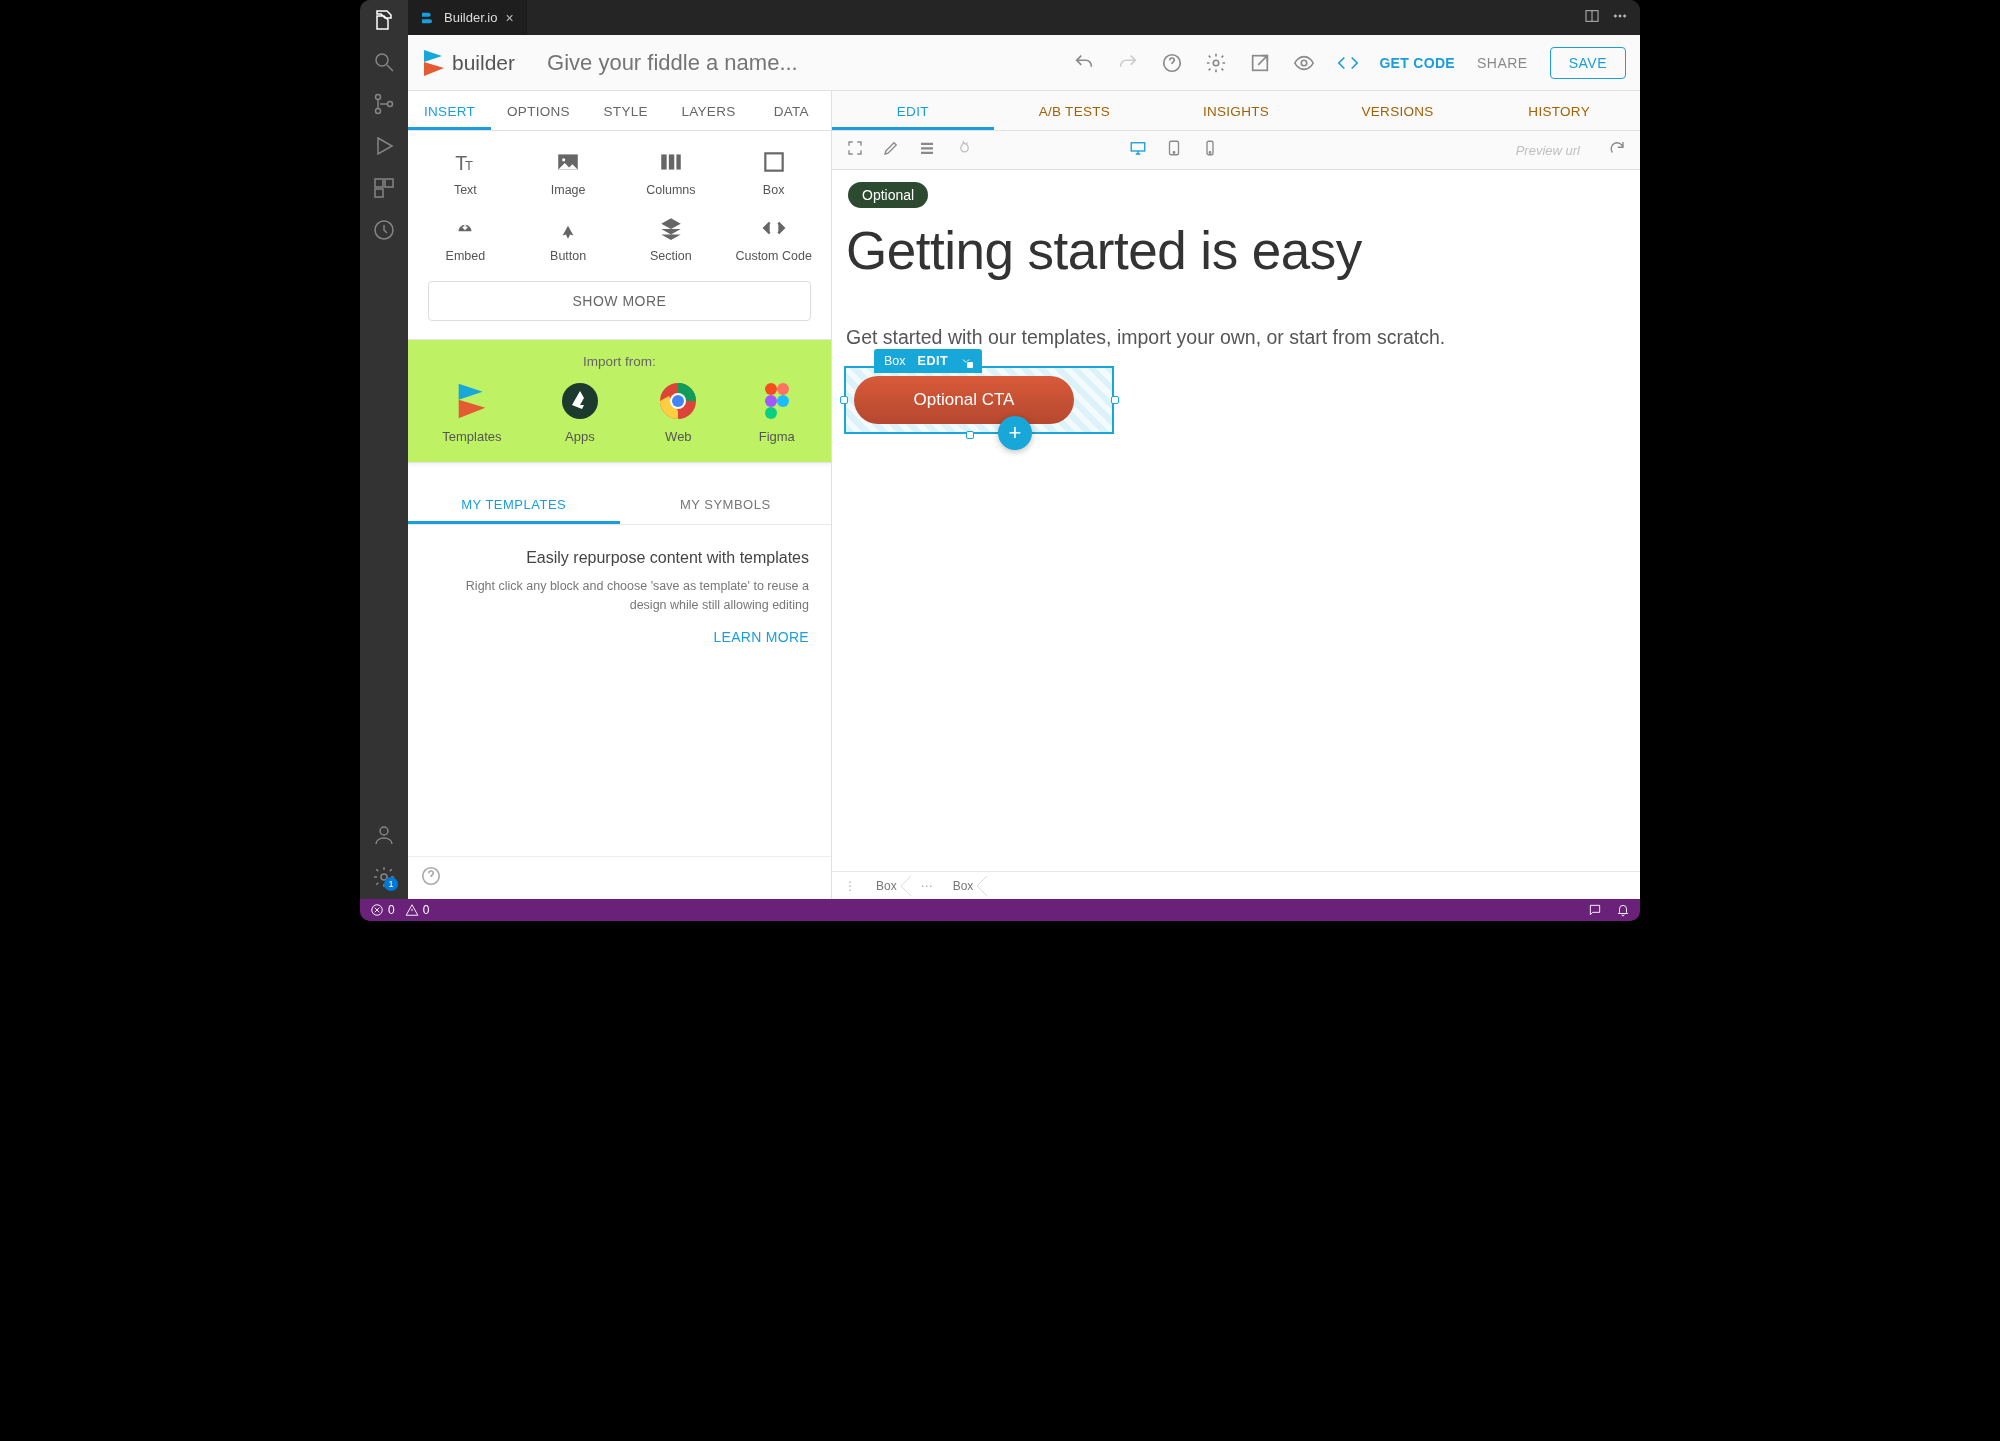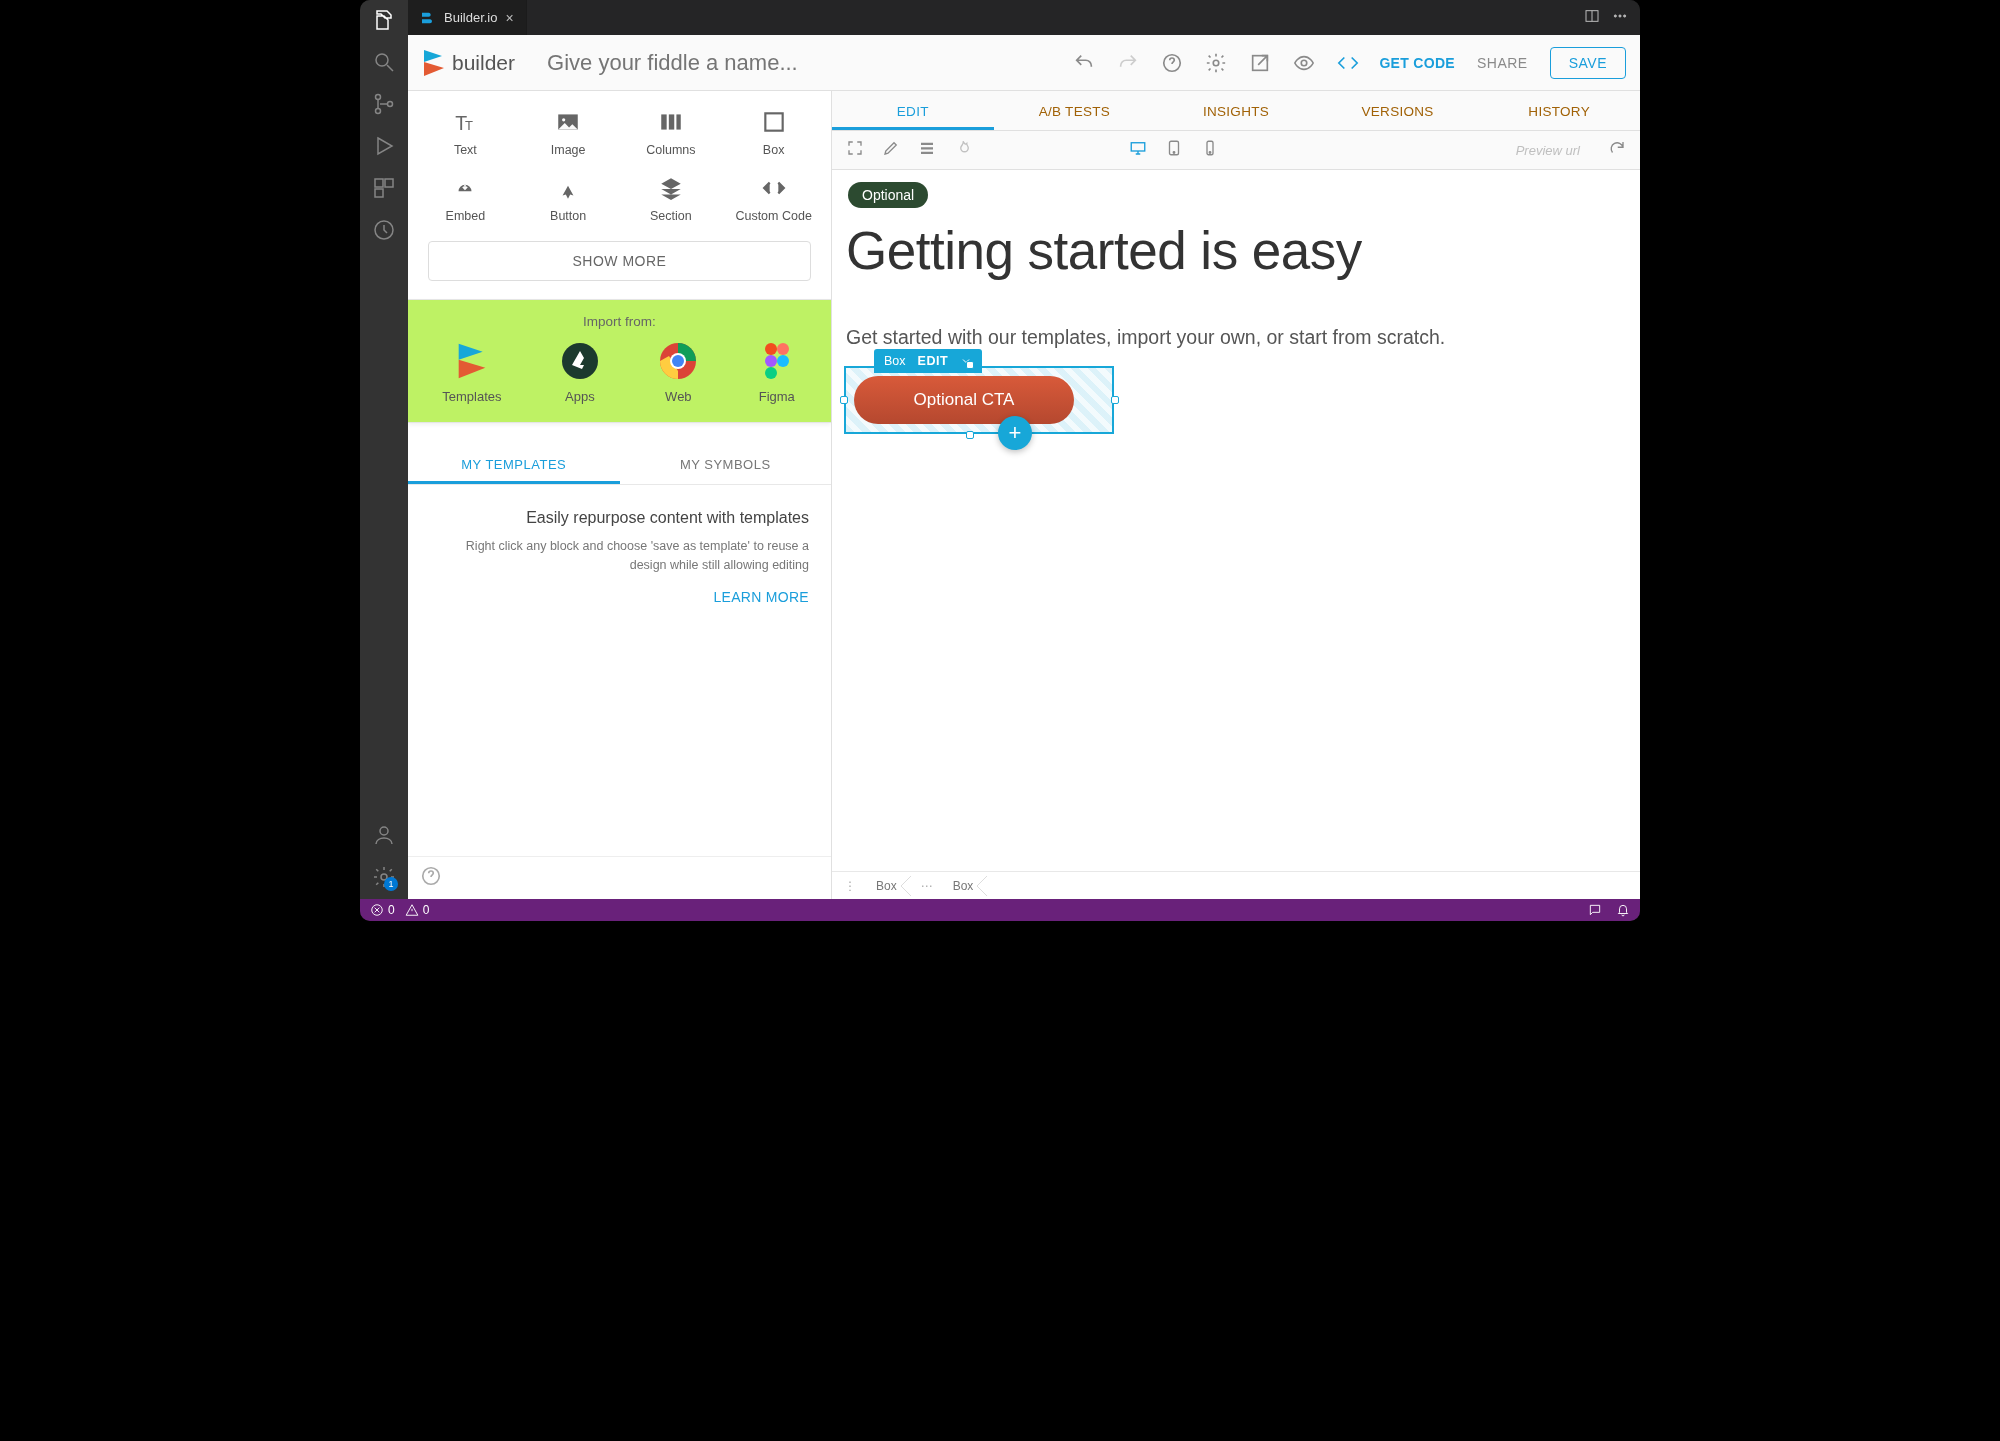--- a/index.html
+++ b/index.html
@@ -253,20 +253,27 @@
               <span>GET CODE</span>
             </span>
             <span class="share-btn">SHARE</span>
             <span class="save-btn">SAVE</span>
           </div>
         </div>
 
         <div class="builder-split">
 
           <div class="left-pane">
+            <div class="tabs-row left-tabs">
+              <div class="ltab active">INSERT</div>
+              <div class="ltab">OPTIONS</div>
+              <div class="ltab">STYLE</div>
+              <div class="ltab">LAYERS</div>
+              <div class="ltab">DATA</div>
+            </div>
 
             <div class="blocks-grid">
               <div class="block-item">
                 <span class="bi">
                     <svg viewBox="0 0 24 24">
                       <text x="3" y="19" font-size="18" font-family="serif" fill="#666">T</text>
                       <text x="12" y="19" font-size="12" font-family="serif" fill="#666">T</text>
                     </svg>
                   </span>
                 <span>Text</span>

